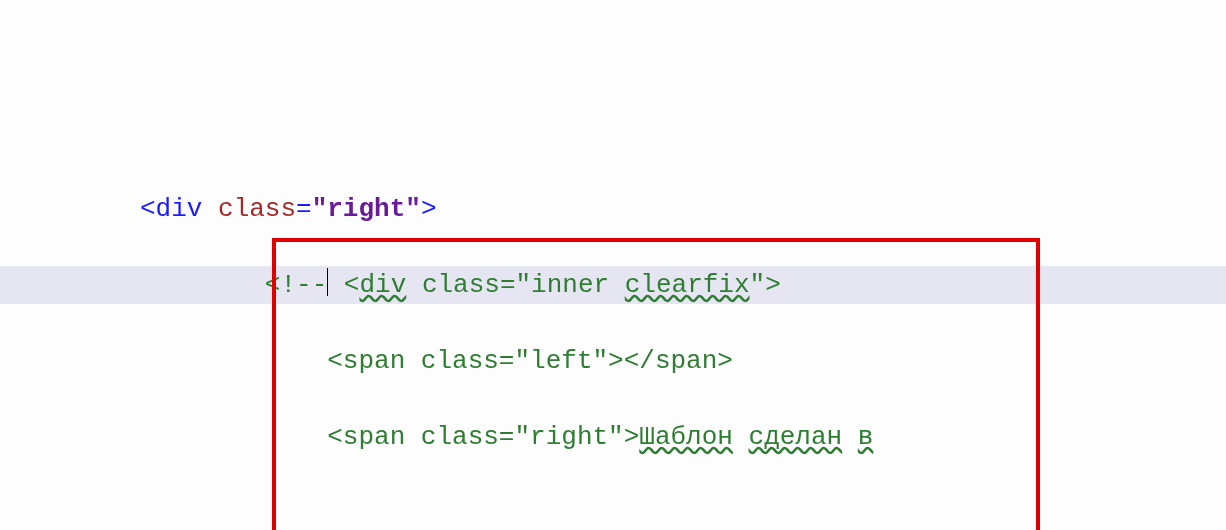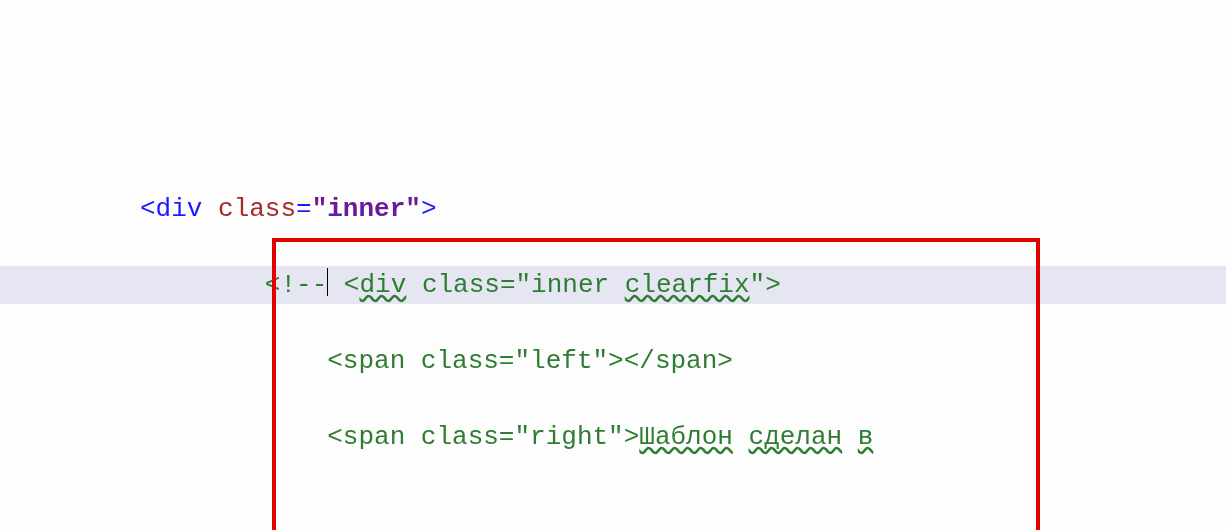--- a/index.html
+++ b/index.html
@@ -43,21 +43,21 @@
     height: 324px;
     pointer-events: none;
   }
 </style>
 </head>
 <body>
 
 
 
 <div class="editor">
-<div class="line"><span class="t-tag">&lt;</span><span class="t-tag">div</span><span> </span><span class="t-attr">class</span><span class="t-tag">=</span><span class="t-str">"</span><span class="t-str">inner</span><span class="t-str">"</span><span class="t-tag">&gt;</span></div>
+<div class="line"><span class="t-tag">&lt;</span><span class="t-tag">div</span><span> </span><span class="t-attr">class</span><span class="t-tag">=</span><span class="t-str">"</span><span class="t-str">right</span><span class="t-str">"</span><span class="t-tag">&gt;</span></div>
 <div class="line line-hl"><span>        </span><span class="t-comment">&lt;!--</span><span class="caret"></span><span class="t-comment"> </span><span class="t-comment">&lt;</span><span class="t-comment wavy">div</span><span class="t-comment"> class="inner </span><span class="t-comment wavy">clearfix</span><span class="t-comment">"&gt;</span></div>
 <div class="line"><span>            </span><span class="t-comment">&lt;span class="left"&gt;&lt;/span&gt;</span></div>
 <div class="line"><span>            </span><span class="t-comment">&lt;span class="right"&gt;</span><span class="t-comment wavy">Шаблон</span><span class="t-comment"> </span><span class="t-comment wavy">сделан</span><span class="t-comment"> </span><span class="t-comment wavy">в</span></div>
 
 
 
 
 
 
 

